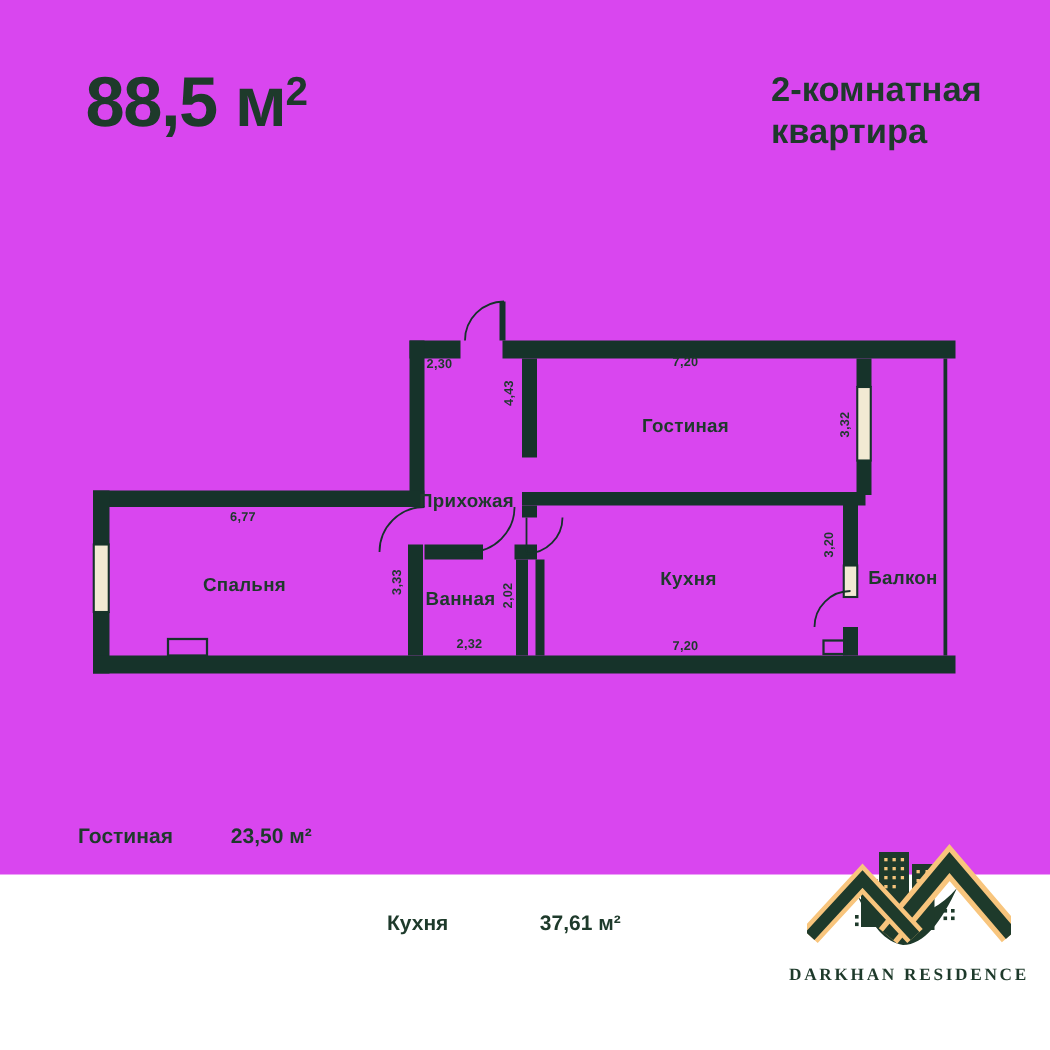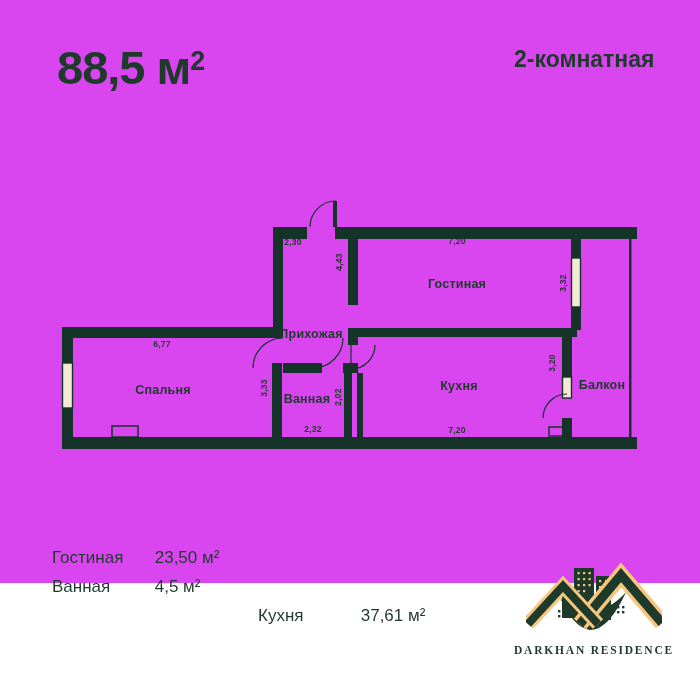--- a/index.html
+++ b/index.html
@@ -21,41 +21,42 @@
     position:absolute;left:489px;top:45px;
     font-size:23px;font-weight:700;line-height:28px;
     color:#1e3a2b;
     margin-left:25px;
   }
   svg text{font-family:"Liberation Sans", sans-serif;fill:#1e3a2b;}
   .room-label{font-size:12.5px;font-weight:600;letter-spacing:.2px;}
   .dim{font-size:8.5px;font-weight:600;letter-spacing:.2px;}
   .legend{position:absolute;left:0;top:0;}
   .legend-col{position:absolute;}
-  .lrow{height:29px;line-height:29px;font-size:17px;font-weight:400;white-space:nowrap;}
+  .lrow{height:29px;line-height:29px;font-size:14px;font-weight:700;white-space:nowrap;}
   .llabel{display:inline-block;width:98px;}
   .lvalue{display:inline-block;}
-  .logo{position:absolute;left:499px;top:562px;width:190px;text-align:center;}
+  .logo{position:absolute;left:511px;top:562px;width:190px;text-align:center;}
   .logo-art{display:block;margin:0 auto;}
   .logo-text{
     margin-top:2px;
     font-family:"Liberation Serif", serif;
     font-size:11.5px;font-weight:700;letter-spacing:1.8px;
     color:#1e3a2b;white-space:nowrap;
   }
 </style>
 </head>
 <body>
 
 <div class="stage">
 
   <div class="title"><span>88,5 м</span><span class="sup">2</span></div>
 
   <div class="subtitle">
     <div>2-комнатная</div>
+    <div>квартира</div>
   </div>
 
   <svg width="700" height="700" viewBox="0 0 700 700" style="position:absolute;left:0;top:0;">
 
     <g fill="#16332a">
       <rect x="273" y="227" width="34" height="12"></rect>
       <rect x="335" y="227" width="302" height="12"></rect>
       <rect x="273" y="227" width="10" height="111"></rect>
       <rect x="62" y="327" width="221" height="11"></rect>
       <rect x="62" y="327" width="11" height="36"></rect>
@@ -119,24 +120,20 @@
       <text class="dim" transform="rotate(-90 555 363)" x="555" y="363">3,20</text>
     </g>
   </svg>
 
   <div class="legend">
     <div class="legend-col" style="left:52px;top:543px;">
       <div class="lrow">
         <span class="llabel">Гостиная</span>
         <span class="lvalue">23,50 м²</span>
       </div>
-      <div class="lrow">
-        <span class="llabel">Ванная</span>
-        <span class="lvalue">4,5 м²</span>
-      </div>
     </div>
     <div class="legend-col" style="left:258px;top:601px;">
       <div class="lrow">
         <span class="llabel">Кухня</span>
         <span class="lvalue">37,61 м²</span>
       </div>
     </div>
   </div>
 
   <div class="logo">

